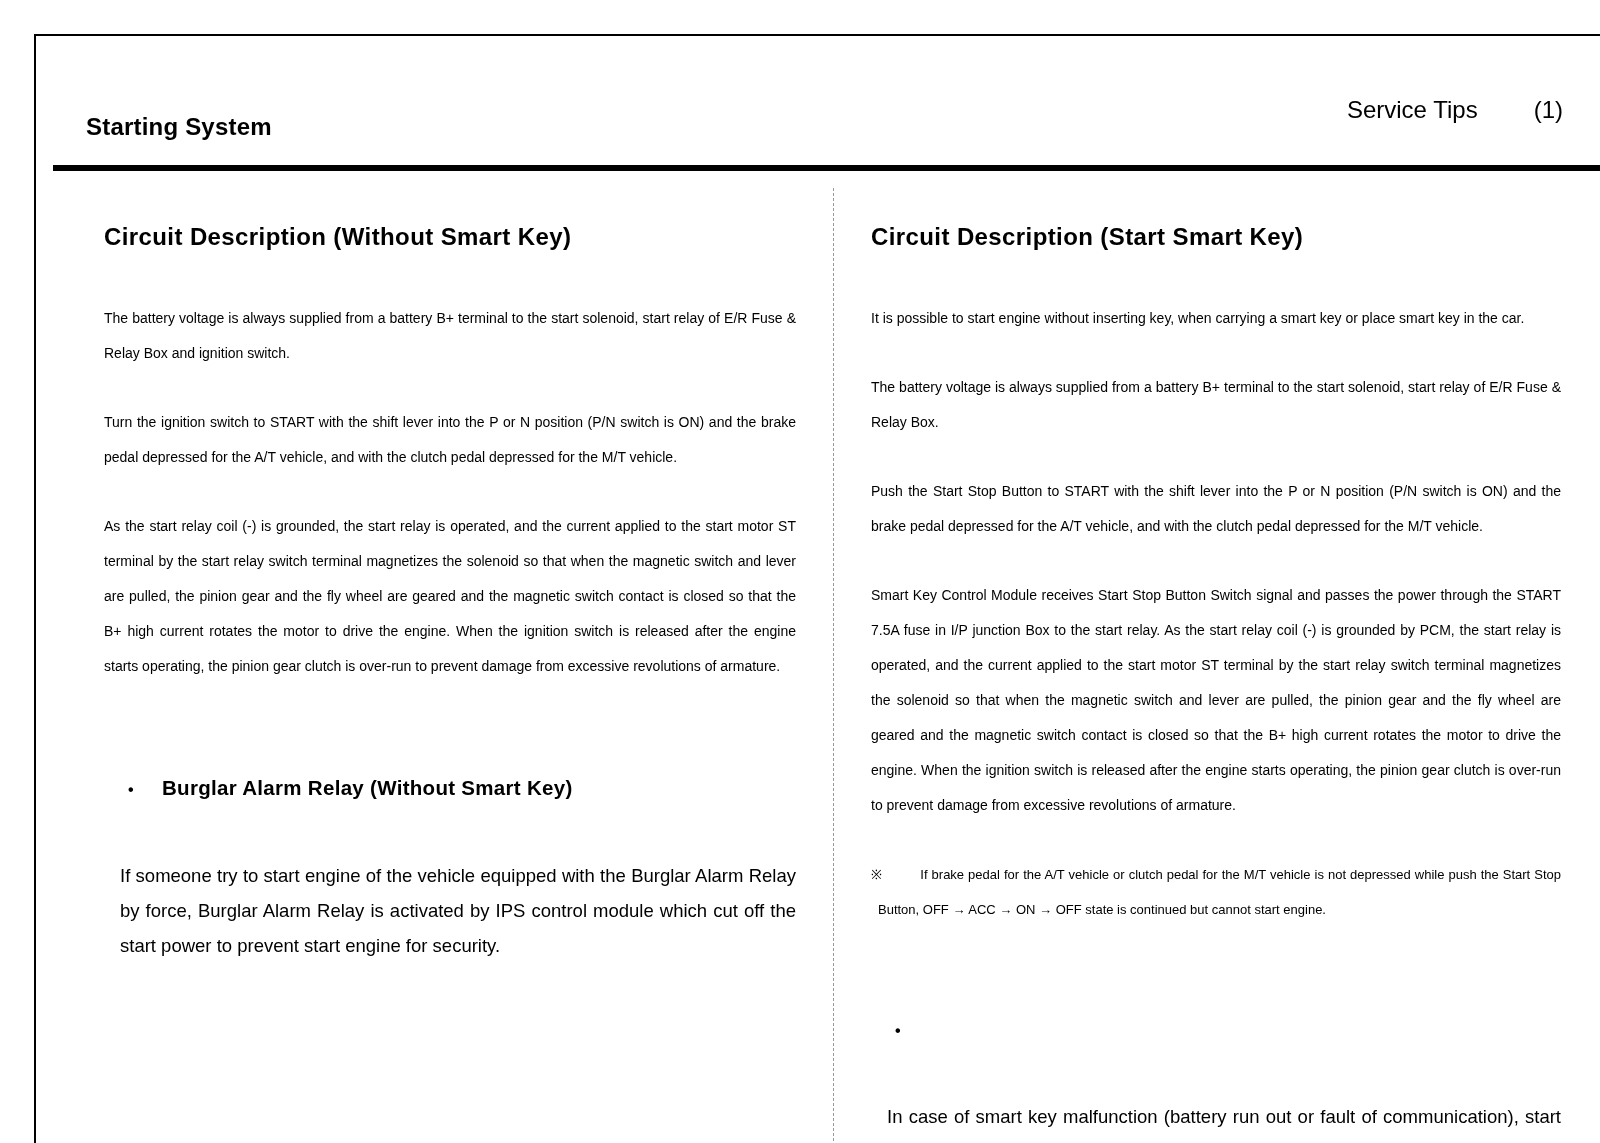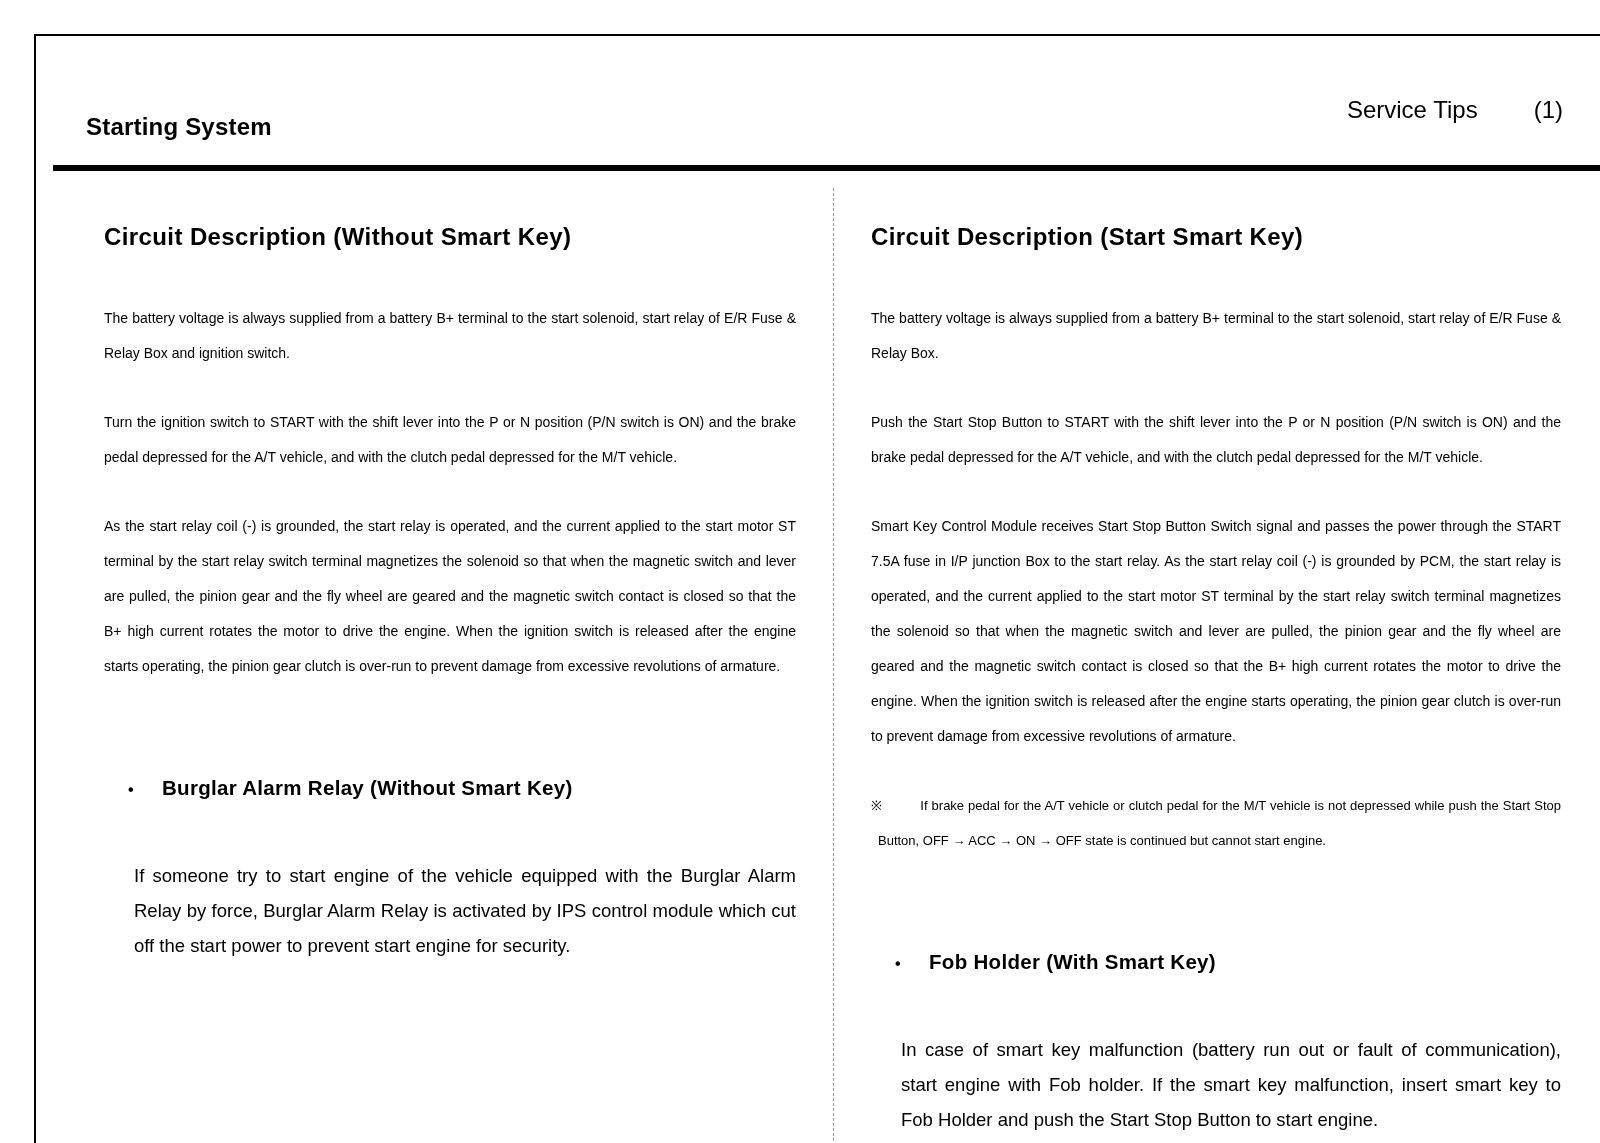--- a/index.html
+++ b/index.html
@@ -69,21 +69,21 @@
     letter-spacing: 0.3px;
     line-height: 35px;
   }
   .bullet-dot {
     width: 16px;
     flex: 0 0 16px;
     font-size: 16px;
     margin-left: 7px;
   }
   .bullet-body {
-    margin-left: 30px;
+    margin-left: 16px;
     font-size: 18.5px;
     line-height: 35px;
     text-align: justify;
   }
   .note {
     font-size: 13px;
     line-height: 35px;
     text-align: justify;
     padding-left: 24px;
     text-indent: -24px;
@@ -113,28 +113,28 @@
       <div class="spacer"></div>
       <div class="bullet-title">
         <span class="bullet-dot">•</span>
         <span>Burglar Alarm Relay (Without Smart Key)</span>
       </div>
       <div class="bullet-body">If someone try to start engine of the vehicle equipped with the Burglar Alarm Relay by force, Burglar Alarm Relay is activated by IPS control module which cut off the start power to prevent start engine for security.</div>
     </div>
 
     <div class="col col-right">
       <div class="section-heading">Circuit Description (Start Smart Key)</div>
+      <div class="paragraph">It is possible to start engine without inserting key, when carrying a smart key or place smart key in the car.</div>
       <div class="paragraph">The battery voltage is always supplied from a battery B+ terminal to the start solenoid, start relay of E/R Fuse &amp; Relay Box.</div>
       <div class="paragraph">Push the Start Stop Button to START with the shift lever into the P or N position (P/N switch is ON) and the brake pedal depressed for the A/T vehicle, and with the clutch pedal depressed for the M/T vehicle.</div>
       <div class="paragraph">Smart Key Control Module receives Start Stop Button Switch signal and passes the power through the START 7.5A fuse in I/P junction Box to the start relay. As the start relay coil (-) is grounded by PCM, the start relay is operated, and the current applied to the start motor ST terminal by the start relay switch terminal magnetizes the solenoid so that when the magnetic switch and lever are pulled, the pinion gear and the fly wheel are geared and the magnetic switch contact is closed so that the B+ high current rotates the motor to drive the engine. When the ignition switch is released after the engine starts operating, the pinion gear clutch is over-run to prevent damage from excessive revolutions of armature.</div>
       <div class="note">
         <span class="note-marker">※</span><span>If brake pedal for the A/T vehicle or clutch pedal for the M/T vehicle is not depressed while push the Start Stop Button,  OFF → ACC → ON → OFF state is continued but cannot start engine.</span>
       </div>
       <div class="spacer"></div>
       <div class="bullet-title">
         <span class="bullet-dot">•</span>
-        <span>Fob Holder (With Smart Key)</span>
       </div>
       <div class="bullet-body">In case of smart key malfunction (battery run out or fault of communication), start engine with Fob holder. If the smart key malfunction, insert smart key to Fob Holder and push the Start Stop Button to start engine.</div>
     </div>
 
   </div>
 </div>
 
 </body></html>

